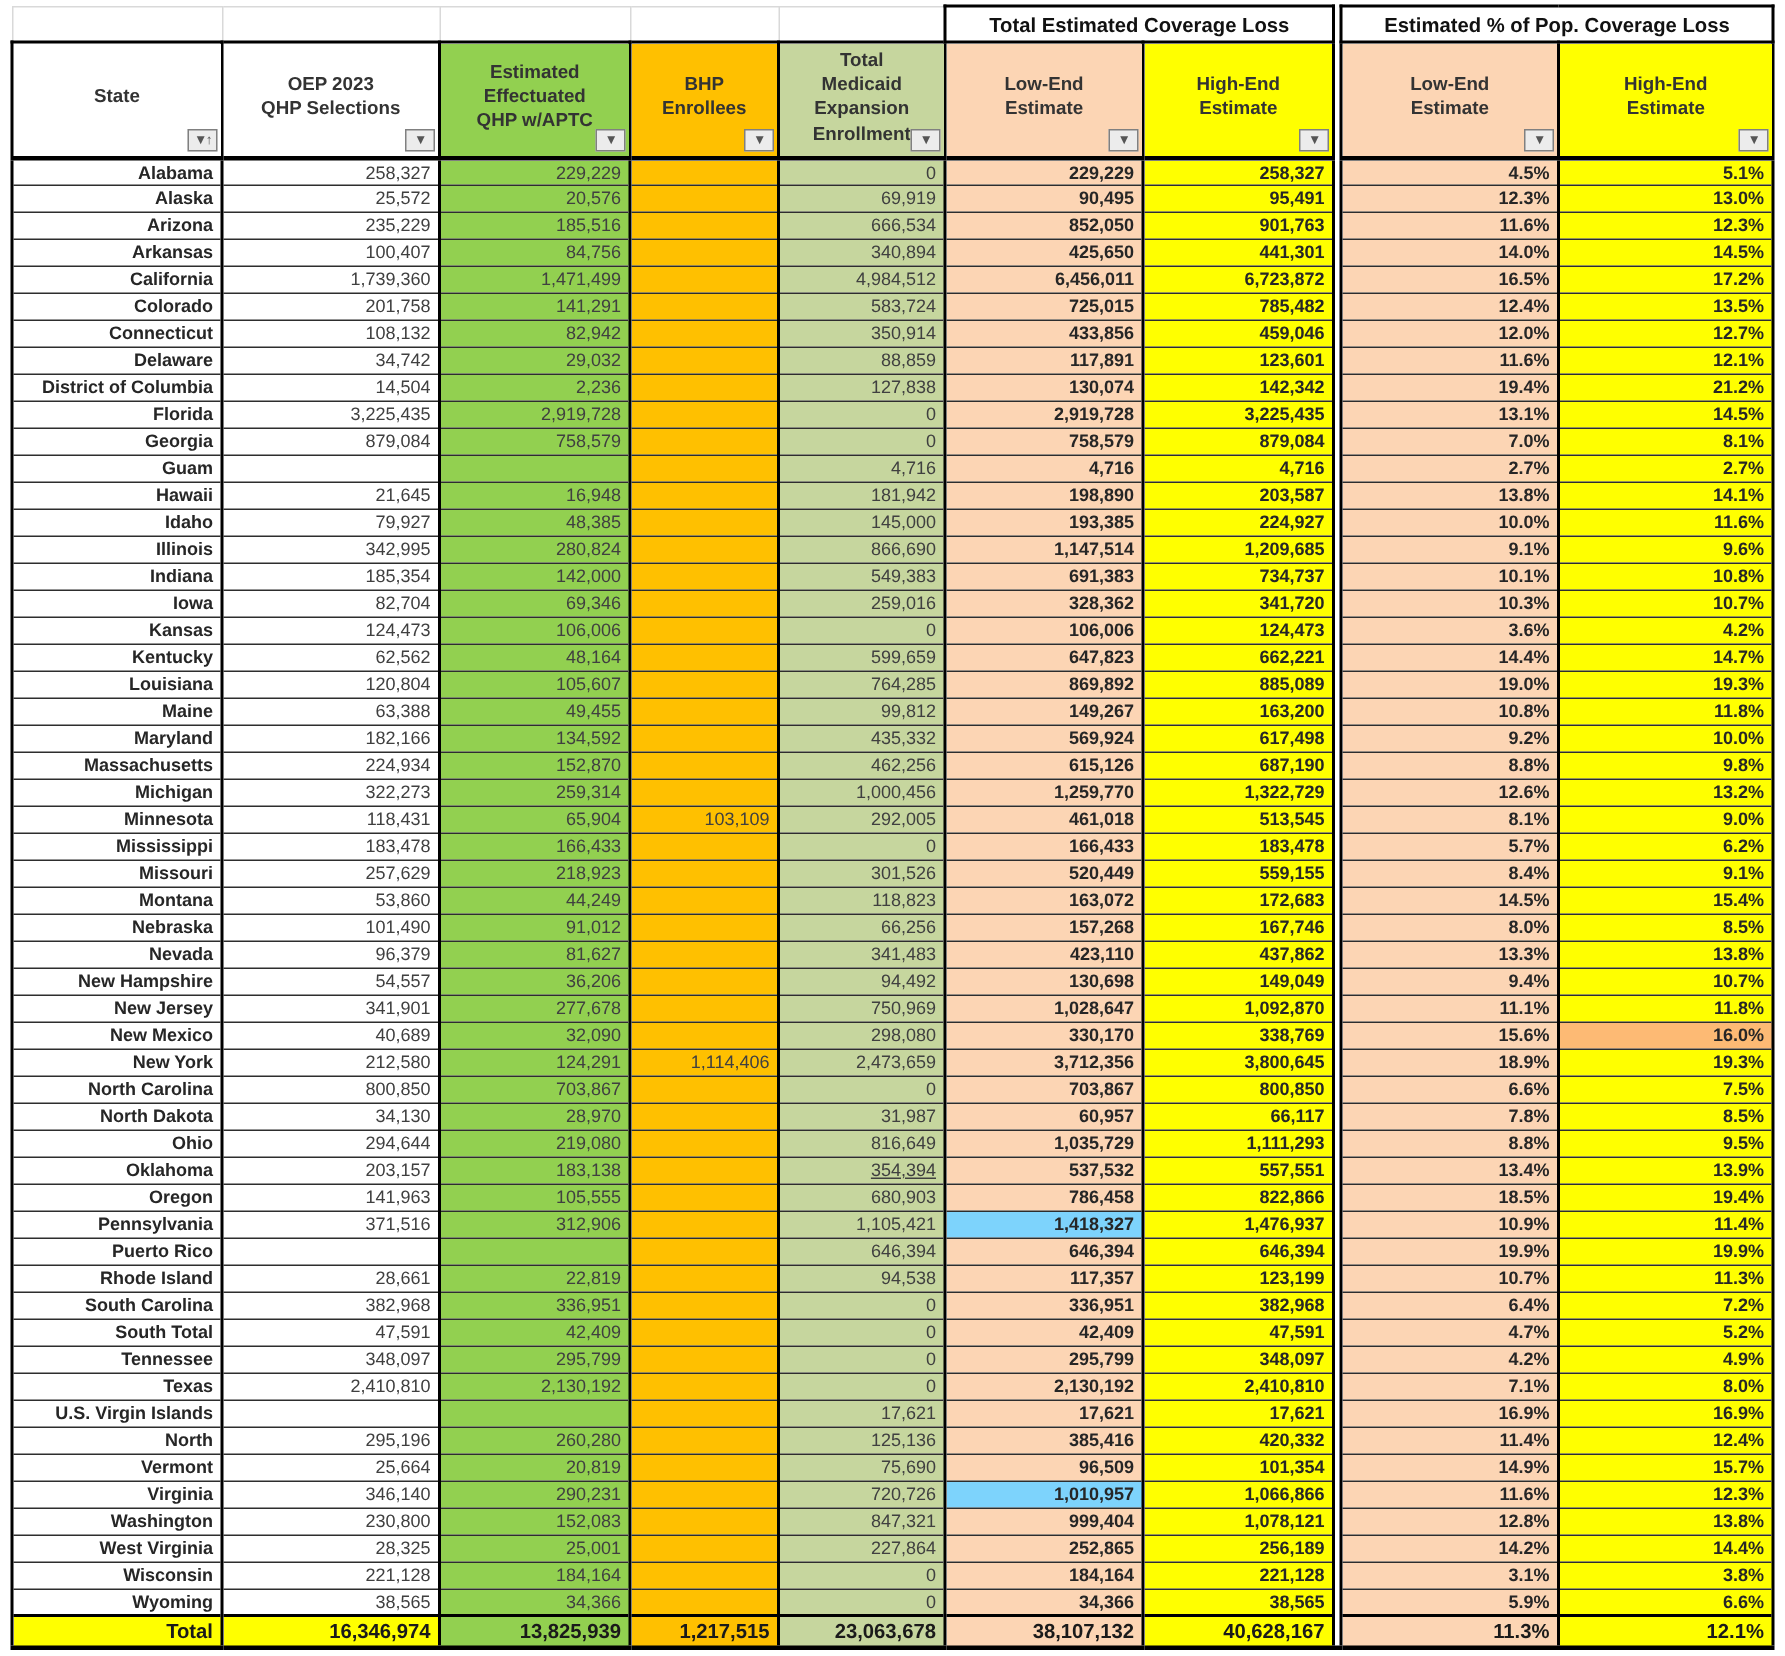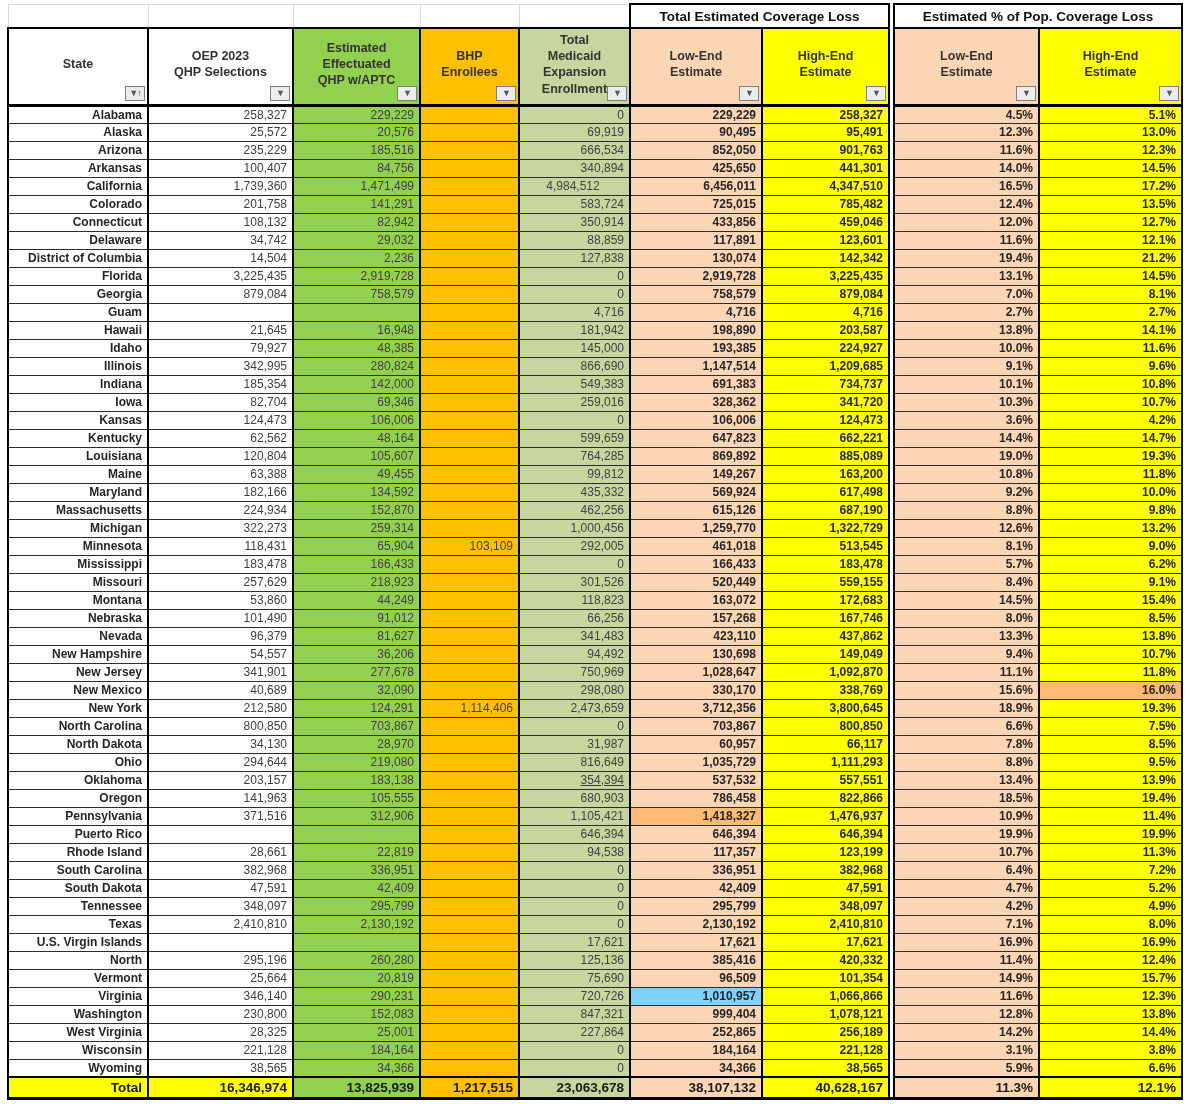--- a/index.html
+++ b/index.html
@@ -127,23 +127,23 @@
           <td class="dcell b" style="background-color: rgb(255, 255, 0);">441,301</td>
           <td class="spacer"></td>
           <td class="dcell b" style="background-color: rgb(252, 213, 180);">14.0%</td>
           <td class="dcell b" style="background-color: rgb(255, 255, 0);">14.5%</td>
         </tr>
         <tr>
           <td class="dcell b">California</td>
           <td class="dcell">1,739,360</td>
           <td class="dcell" style="background-color: rgb(146, 208, 80);">1,471,499</td>
           <td class="dcell" style="background-color: rgb(255, 192, 0);"></td>
-          <td class="dcell" style="background-color: rgb(198, 214, 158); text-align: center;">4,984,512</td>
+          <td class="dcell" style="background-color: rgb(198, 214, 158);">4,984,512</td>
           <td class="dcell b" style="background-color: rgb(252, 213, 180);">6,456,011</td>
-          <td class="dcell b" style="background-color: rgb(255, 255, 0);">4,347,510</td>
+          <td class="dcell b" style="background-color: rgb(255, 255, 0);">6,723,872</td>
           <td class="spacer"></td>
           <td class="dcell b" style="background-color: rgb(252, 213, 180);">16.5%</td>
           <td class="dcell b" style="background-color: rgb(255, 255, 0);">17.2%</td>
         </tr>
         <tr>
           <td class="dcell b">Colorado</td>
           <td class="dcell">201,758</td>
           <td class="dcell" style="background-color: rgb(146, 208, 80);">141,291</td>
           <td class="dcell" style="background-color: rgb(255, 192, 0);"></td>
           <td class="dcell" style="background-color: rgb(198, 214, 158);">583,724</td>
@@ -548,21 +548,21 @@
           <td class="spacer"></td>
           <td class="dcell b" style="background-color: rgb(252, 213, 180);">18.5%</td>
           <td class="dcell b" style="background-color: rgb(255, 255, 0);">19.4%</td>
         </tr>
         <tr>
           <td class="dcell b">Pennsylvania</td>
           <td class="dcell">371,516</td>
           <td class="dcell" style="background-color: rgb(146, 208, 80);">312,906</td>
           <td class="dcell" style="background-color: rgb(255, 192, 0);"></td>
           <td class="dcell" style="background-color: rgb(198, 214, 158);">1,105,421</td>
-          <td class="dcell b" style="background-color: #fdba74;">1,418,327</td>
+          <td class="dcell b" style="background-color: #7dd3fc;">1,418,327</td>
           <td class="dcell b" style="background-color: rgb(255, 255, 0);">1,476,937</td>
           <td class="spacer"></td>
           <td class="dcell b" style="background-color: rgb(252, 213, 180);">10.9%</td>
           <td class="dcell b" style="background-color: rgb(255, 255, 0);">11.4%</td>
         </tr>
         <tr>
           <td class="dcell b">Puerto Rico</td>
           <td class="dcell"></td>
           <td class="dcell" style="background-color: rgb(146, 208, 80);"></td>
           <td class="dcell" style="background-color: rgb(255, 192, 0);"></td>
@@ -591,21 +591,21 @@
           <td class="dcell" style="background-color: rgb(146, 208, 80);">336,951</td>
           <td class="dcell" style="background-color: rgb(255, 192, 0);"></td>
           <td class="dcell" style="background-color: rgb(198, 214, 158);">0</td>
           <td class="dcell b" style="background-color: rgb(252, 213, 180);">336,951</td>
           <td class="dcell b" style="background-color: rgb(255, 255, 0);">382,968</td>
           <td class="spacer"></td>
           <td class="dcell b" style="background-color: rgb(252, 213, 180);">6.4%</td>
           <td class="dcell b" style="background-color: rgb(255, 255, 0);">7.2%</td>
         </tr>
         <tr>
-          <td class="dcell b">South Dakota</td>
+          <td class="dcell b">South Total</td>
           <td class="dcell">47,591</td>
           <td class="dcell" style="background-color: rgb(146, 208, 80);">42,409</td>
           <td class="dcell" style="background-color: rgb(255, 192, 0);"></td>
           <td class="dcell" style="background-color: rgb(198, 214, 158);">0</td>
           <td class="dcell b" style="background-color: rgb(252, 213, 180);">42,409</td>
           <td class="dcell b" style="background-color: rgb(255, 255, 0);">47,591</td>
           <td class="spacer"></td>
           <td class="dcell b" style="background-color: rgb(252, 213, 180);">4.7%</td>
           <td class="dcell b" style="background-color: rgb(255, 255, 0);">5.2%</td>
         </tr>

